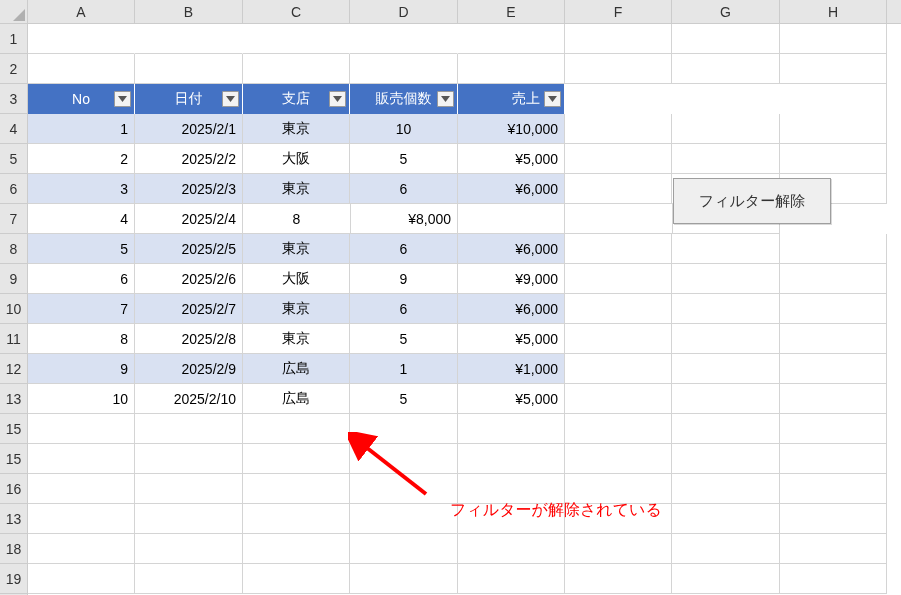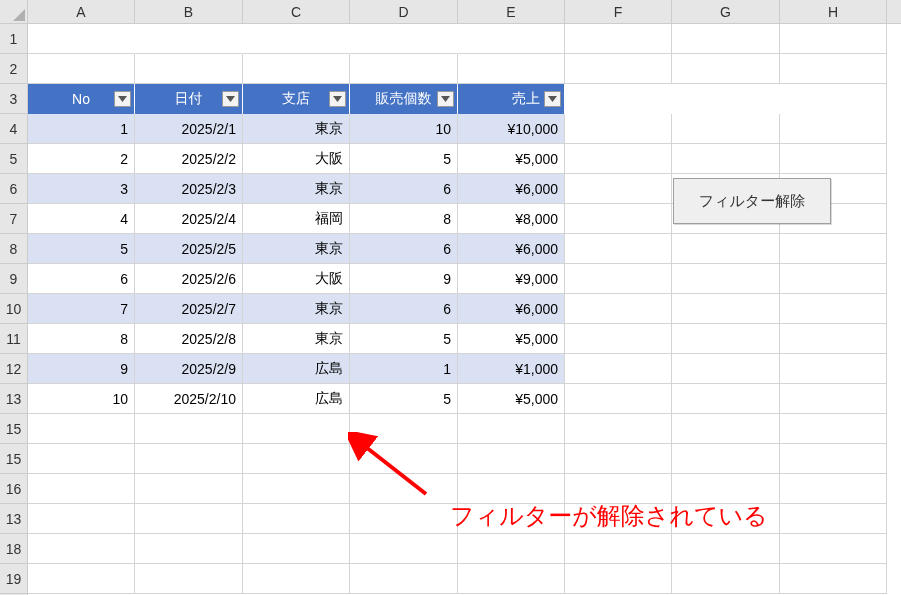--- a/index.html
+++ b/index.html
@@ -97,37 +97,37 @@
     border: 1px solid #999;
     border-radius: 1px;
     display: flex;
     align-items: center;
     justify-content: center;
   }
   .filter-btn svg { display: block; }
   .data .cell { color: #000; }
   .band .cell { background: #d9e1f2; }
   .r-align { justify-content: flex-end; }
-  .c-align { justify-content: flex-end; }
+  .c-align { justify-content: center; }
   .empty-cell { background: #fff; }
   .button-box {
     position: absolute;
     background: #efefef;
     border: 1px solid #9e9e9e;
     box-shadow: 1px 1px 0 rgba(0,0,0,.15);
     display: flex;
     align-items: center;
     justify-content: center;
     font-size: 15px;
     color: #333;
   }
   .annotation {
     position: absolute;
     color: #ff0000;
-    font-size: 24px;
+    font-size: 16px;
     font-weight: 500;
   }
   .arrow {
     position: absolute;
     pointer-events: none;
   }
 </style>
 </head>
 <body>
 
@@ -298,23 +298,20 @@
         <div class="cell" style="width: 108px; height: 30px; background: rgb(255, 255, 255);"></div>
         <div class="cell" style="width: 107px; height: 30px; background: rgb(255, 255, 255);"></div>
       </div>
       <div class="row data">
         <div class="cell r-align" style="width: 107px; height: 30px;">
           <span>4</span>
         </div>
         <div class="cell r-align" style="width: 108px; height: 30px; text-align: right;">
           <span>2025/2/4</span>
         </div>
-        <div class="cell c-align" style="width: 107px; height: 30px;">
-          <span>福岡</span>
-        </div>
         <div class="cell c-align" style="width: 108px; height: 30px;">
           <span>8</span>
         </div>
         <div class="cell r-align" style="width: 107px; height: 30px;">
           <span>¥8,000</span>
         </div>
         <div class="cell" style="width: 107px; height: 30px;"></div>
         <div class="cell" style="width: 108px; height: 30px;"></div>
         <div class="cell" style="width: 107px; height: 30px;"></div>
       </div>

